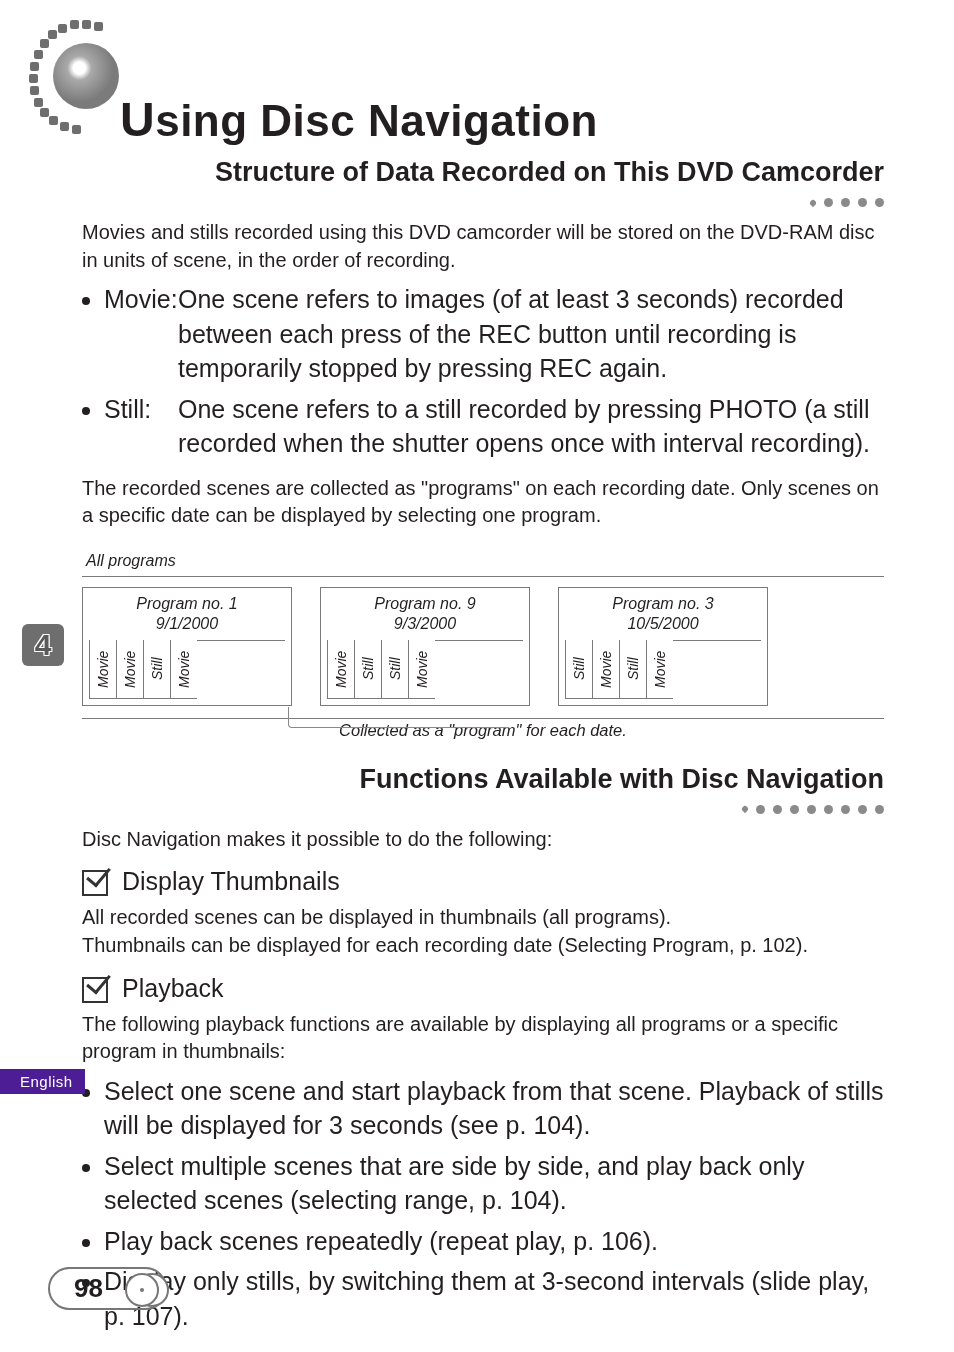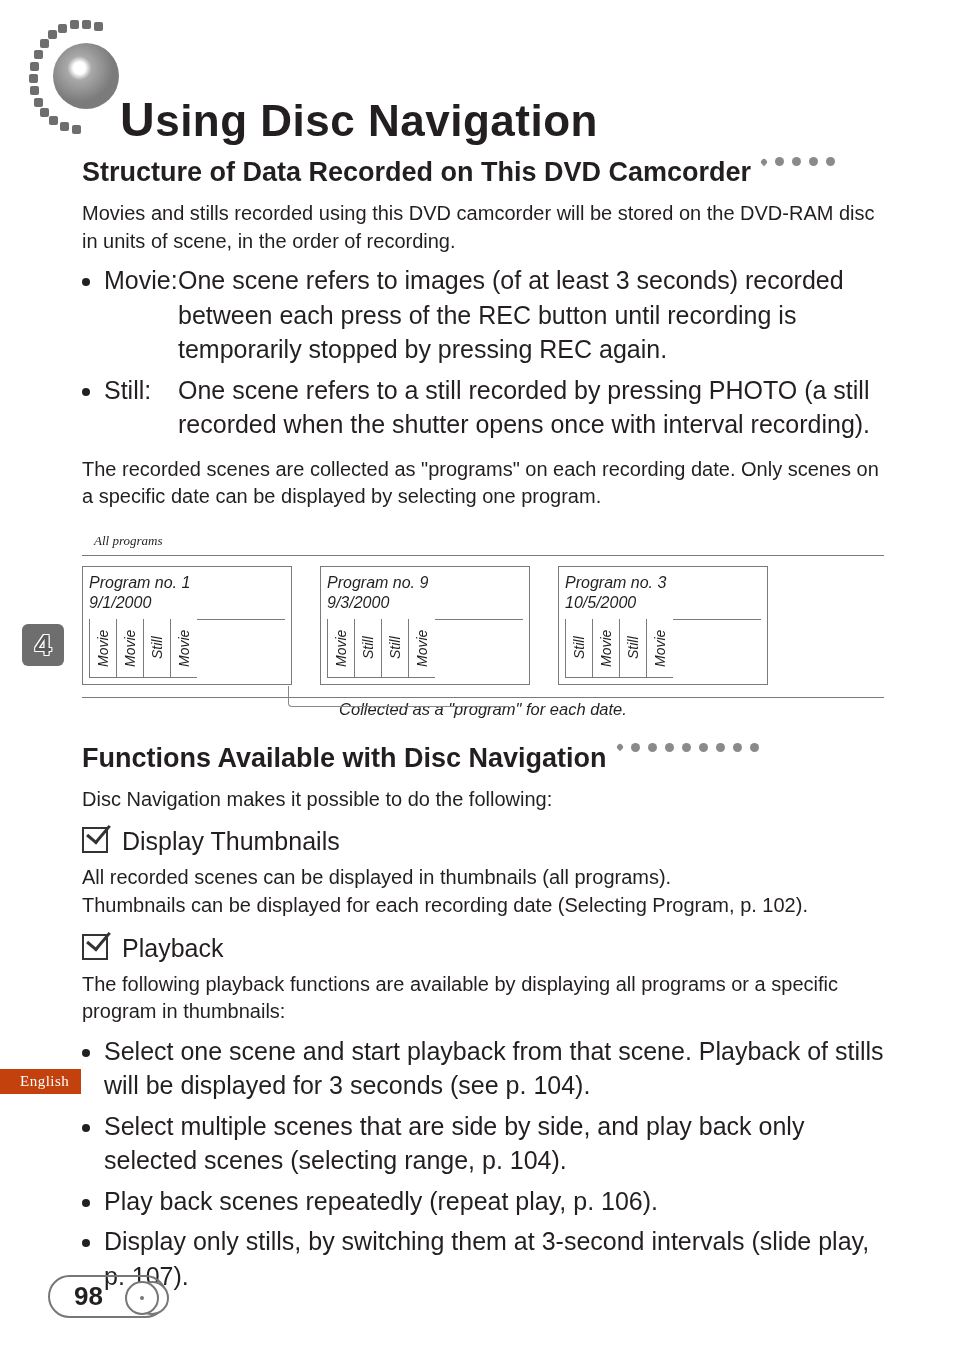--- a/index.html
+++ b/index.html
@@ -48,49 +48,50 @@
   .intro {
     font-size: 20px;
     margin: 0 0 22px 0;
   }
   .section-heading {
     font-size: 27px;
     font-weight: 700;
     font-family: Futura, "Trebuchet MS", Arial, sans-serif;
     margin: 10px 0 12px 0;
     display: flex;
-    align-items: flex-start;
+    align-items: flex-end;
     gap: 10px;
+    flex-direction: column;
   }
   .dot-trail { display: inline-flex; gap: 8px; align-items: center; }
   .dot-trail .first { width: 6px; height: 6px; border-radius: 50% 50% 50% 0; background: #8a8a8a; transform: rotate(-45deg);}
   .dot-trail .dot { width: 9px; height: 9px; border-radius: 50%; background: #8a8a8a; }
   .body-text { font-size: 20px; line-height: 1.38; margin: 0 0 8px 0; }
   ul.main-list { margin: 0 0 14px 0; padding: 0 0 0 22px; }
   ul.main-list > li { font-size: 25px; line-height: 1.38; margin-bottom: 6px; list-style: disc; }
   .hang { display: flex; }
   .hang-label { flex: 0 0 74px; }
   .hang-body { flex: 1; }
-  .caption { font-style: italic; font-size: 13px; margin: 22px 0 6px 12px; font-family: Liberation Serif, serif; }
+  .caption { font-style: italic; font-size: 16px; margin: 22px 0 6px 4px; }
   .diagram {
     border-top: 1px solid #7a7a7a;
     border-bottom: 1px solid #7a7a7a;
     padding: 10px 0 12px 0;
     display: flex;
     gap: 28px;
     position: relative;
   }
   .program {
     border: 1px solid #7a7a7a;
     width: 210px;
     padding: 6px 6px 6px 6px;
     box-sizing: border-box;
   }
   .program-title {
-    text-align: left;
+    text-align: center;
     font-style: italic;
     font-size: 16px;
     line-height: 1.25;
     margin-bottom: 6px;
   }
   .scenes { display: flex; }
   .scene {
     border-right: 1px solid #7a7a7a;
     border-top: 1px solid #7a7a7a;
     height: 58px;
@@ -121,21 +122,21 @@
     border-left: 1px solid #888;
     border-bottom: 1px solid #888;
     border-bottom-left-radius: 4px;
   }
   .sub-heading {
     font-size: 25px;
     font-family: Futura, "Trebuchet MS", Arial, sans-serif;
     font-weight: 400;
     margin: 14px 0 8px 0;
     display: flex;
-    align-items: flex-start;
+    align-items: flex-end;
     gap: 14px;
   }
   .checkbox-icon {
     width: 22px; height: 22px;
     border: 2px solid #333;
     position: relative;
     display: inline-block;
   }
   .checkbox-icon::after {
     content: "";
@@ -143,25 +144,25 @@
     left: 3px; top: -4px;
     width: 20px; height: 10px;
     border-left: 3px solid #333;
     border-bottom: 3px solid #333;
     transform: rotate(-50deg);
   }
   .side-tab {
     position: absolute;
     left: 0;
     top: 1069px;
-    background: #c2410c;
+    background: #4c1d95;
     color: #fff;
     font-size: 15px;
     padding: 4px 12px 4px 20px;
-    font-family: Liberation Serif, serif;
+    font-family: Liberation Sans, sans-serif;
     letter-spacing: .5px;
   }
   .chap-marker {
     position: absolute;
     left: 22px;
     top: 624px;
     width: 42px;
     height: 42px;
     background: #6e6e6e;
     border-radius: 6px;
@@ -173,21 +174,21 @@
     justify-content: center;
     font-family: "Arial Black", Arial, sans-serif;
   }
   .chap-marker span {
     text-shadow: -1px -1px 0 #fff, 1px -1px 0 #fff, -1px 1px 0 #fff, 1px 1px 0 #fff;
     color: #5a5a5a;
   }
   .footer {
     position: absolute;
     left: 48px;
-    bottom: 34px;
+    bottom: 42px;
     display: flex;
     align-items: center;
     gap: 26px;
   }
   .page-pill {
     border: 2px solid #777;
     border-radius: 28px;
     padding: 4px 62px 4px 24px;
     font-size: 26px;
     font-weight: 700;

